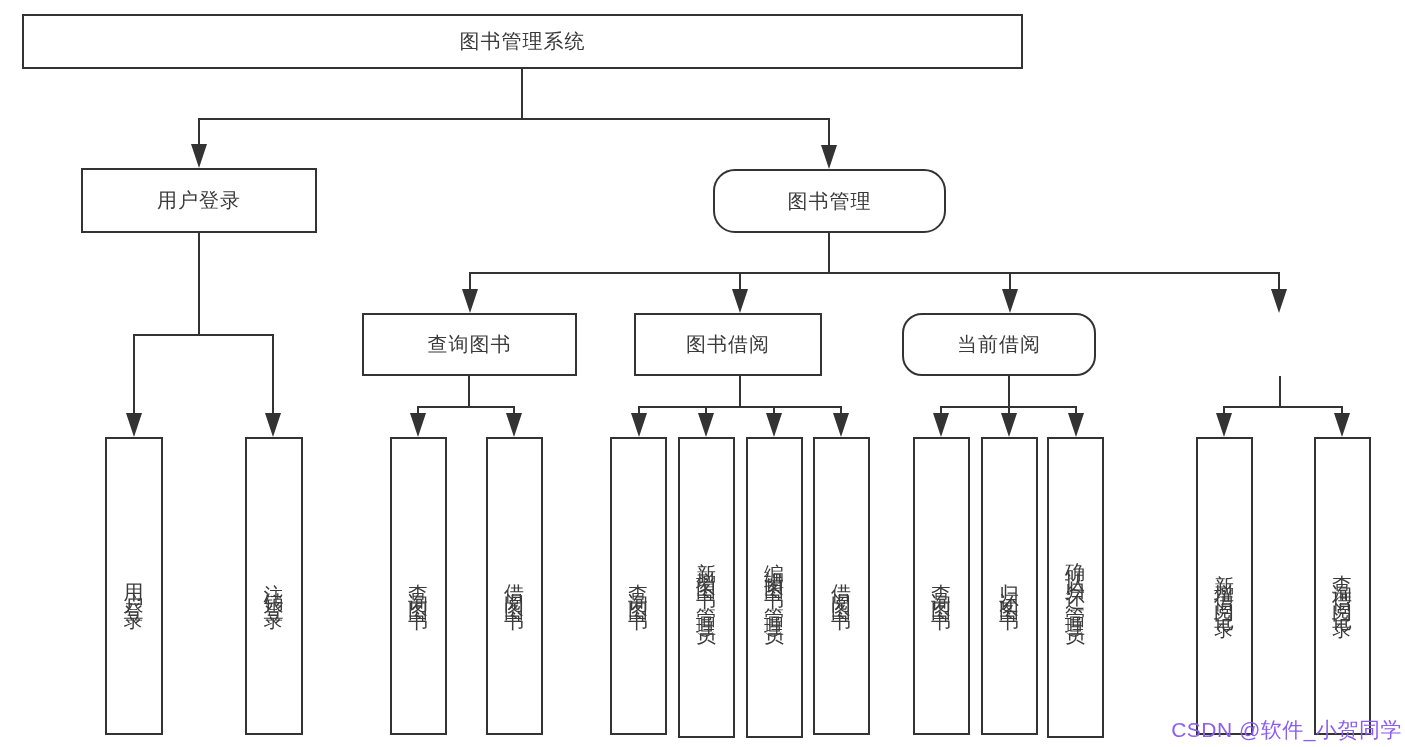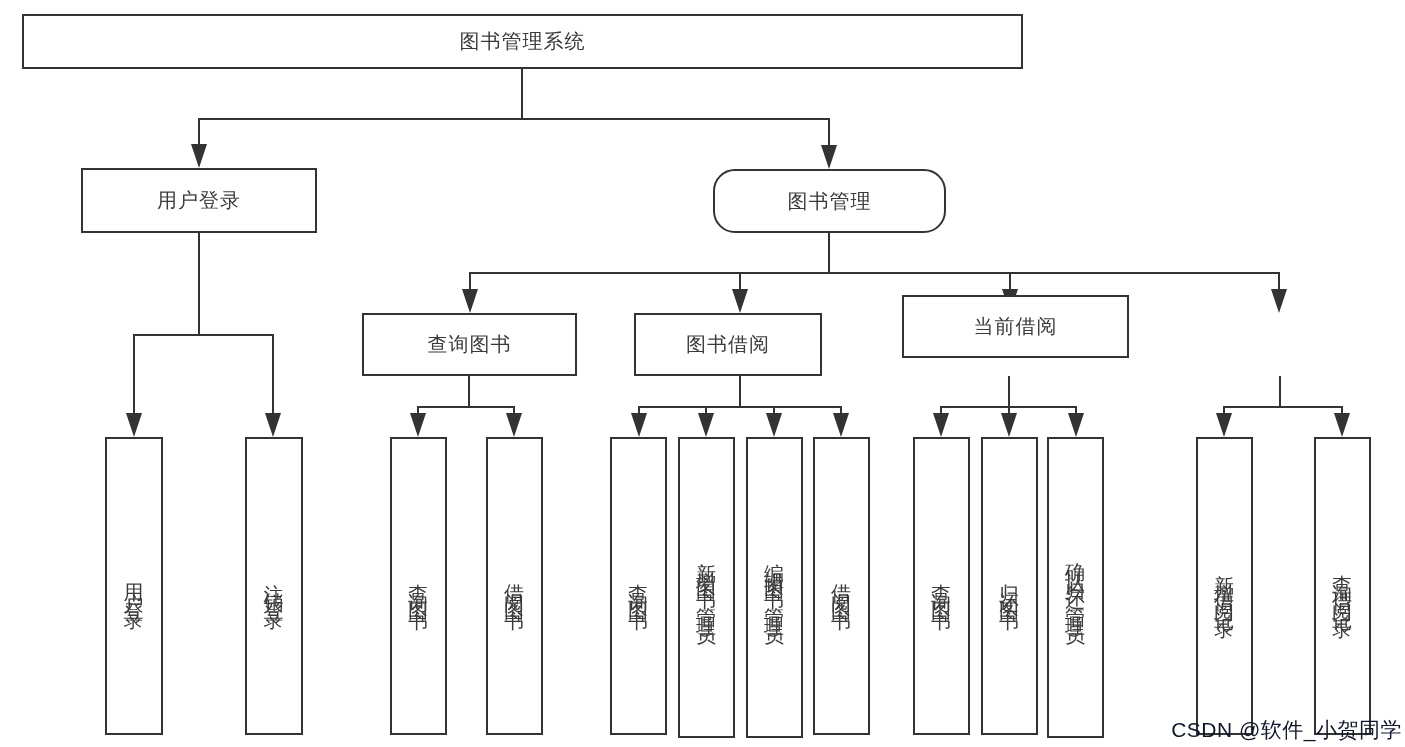--- a/index.html
+++ b/index.html
@@ -17,21 +17,21 @@
     font-size:20px;letter-spacing:9px;color:#3a3a3a;line-height:1;
   }
   .vline{position:absolute;width:2px;background:#333333;}
   .hline{position:absolute;height:2px;background:#333333;}
   .arrow{
     position:absolute;width:16px;height:24px;background:#333333;
     clip-path:polygon(0 0,100% 0,50% 100%);
   }
   .watermark{
     position:absolute;top:716px;right:3px;font-size:21px;letter-spacing:0.5px;
-    color:#0f172a;z-index:50;white-space:nowrap;
+    color:#8b5cf6;z-index:50;white-space:nowrap;
   }
 </style>
 </head>
 <body>
 
 <div class="stage">
 
   <div class="vline" style="left:521px;top:69px;height:49px;"></div>
 
   <div class="hline" style="left:198px;top:118px;width:632px;"></div>
@@ -102,21 +102,21 @@
   <div class="box" style="left:713px;top:169px;width:233px;height:64px;border-radius:22px;">
     <span class="hlbl">图书管理</span>
   </div>
 
   <div class="box" style="left:362px;top:313px;width:215px;height:63px;">
     <span class="hlbl">查询图书</span>
   </div>
   <div class="box" style="left:634px;top:313px;width:188px;height:63px;">
     <span class="hlbl">图书借阅</span>
   </div>
-  <div class="box" style="left:902px;top:295px;width:227px;height:63px;">
+  <div class="box" style="left:902px;top:313px;width:194px;height:63px;border-radius:20px;">
     <span class="hlbl">当前借阅</span>
   </div>
 
   <div class="box" style="left:105px;top:437px;width:58px;height:298px;">
     <span class="vlbl">用户登录</span>
   </div>
   <div class="box" style="left:245px;top:437px;width:58px;height:298px;">
     <span class="vlbl">注销登录</span>
   </div>
 

